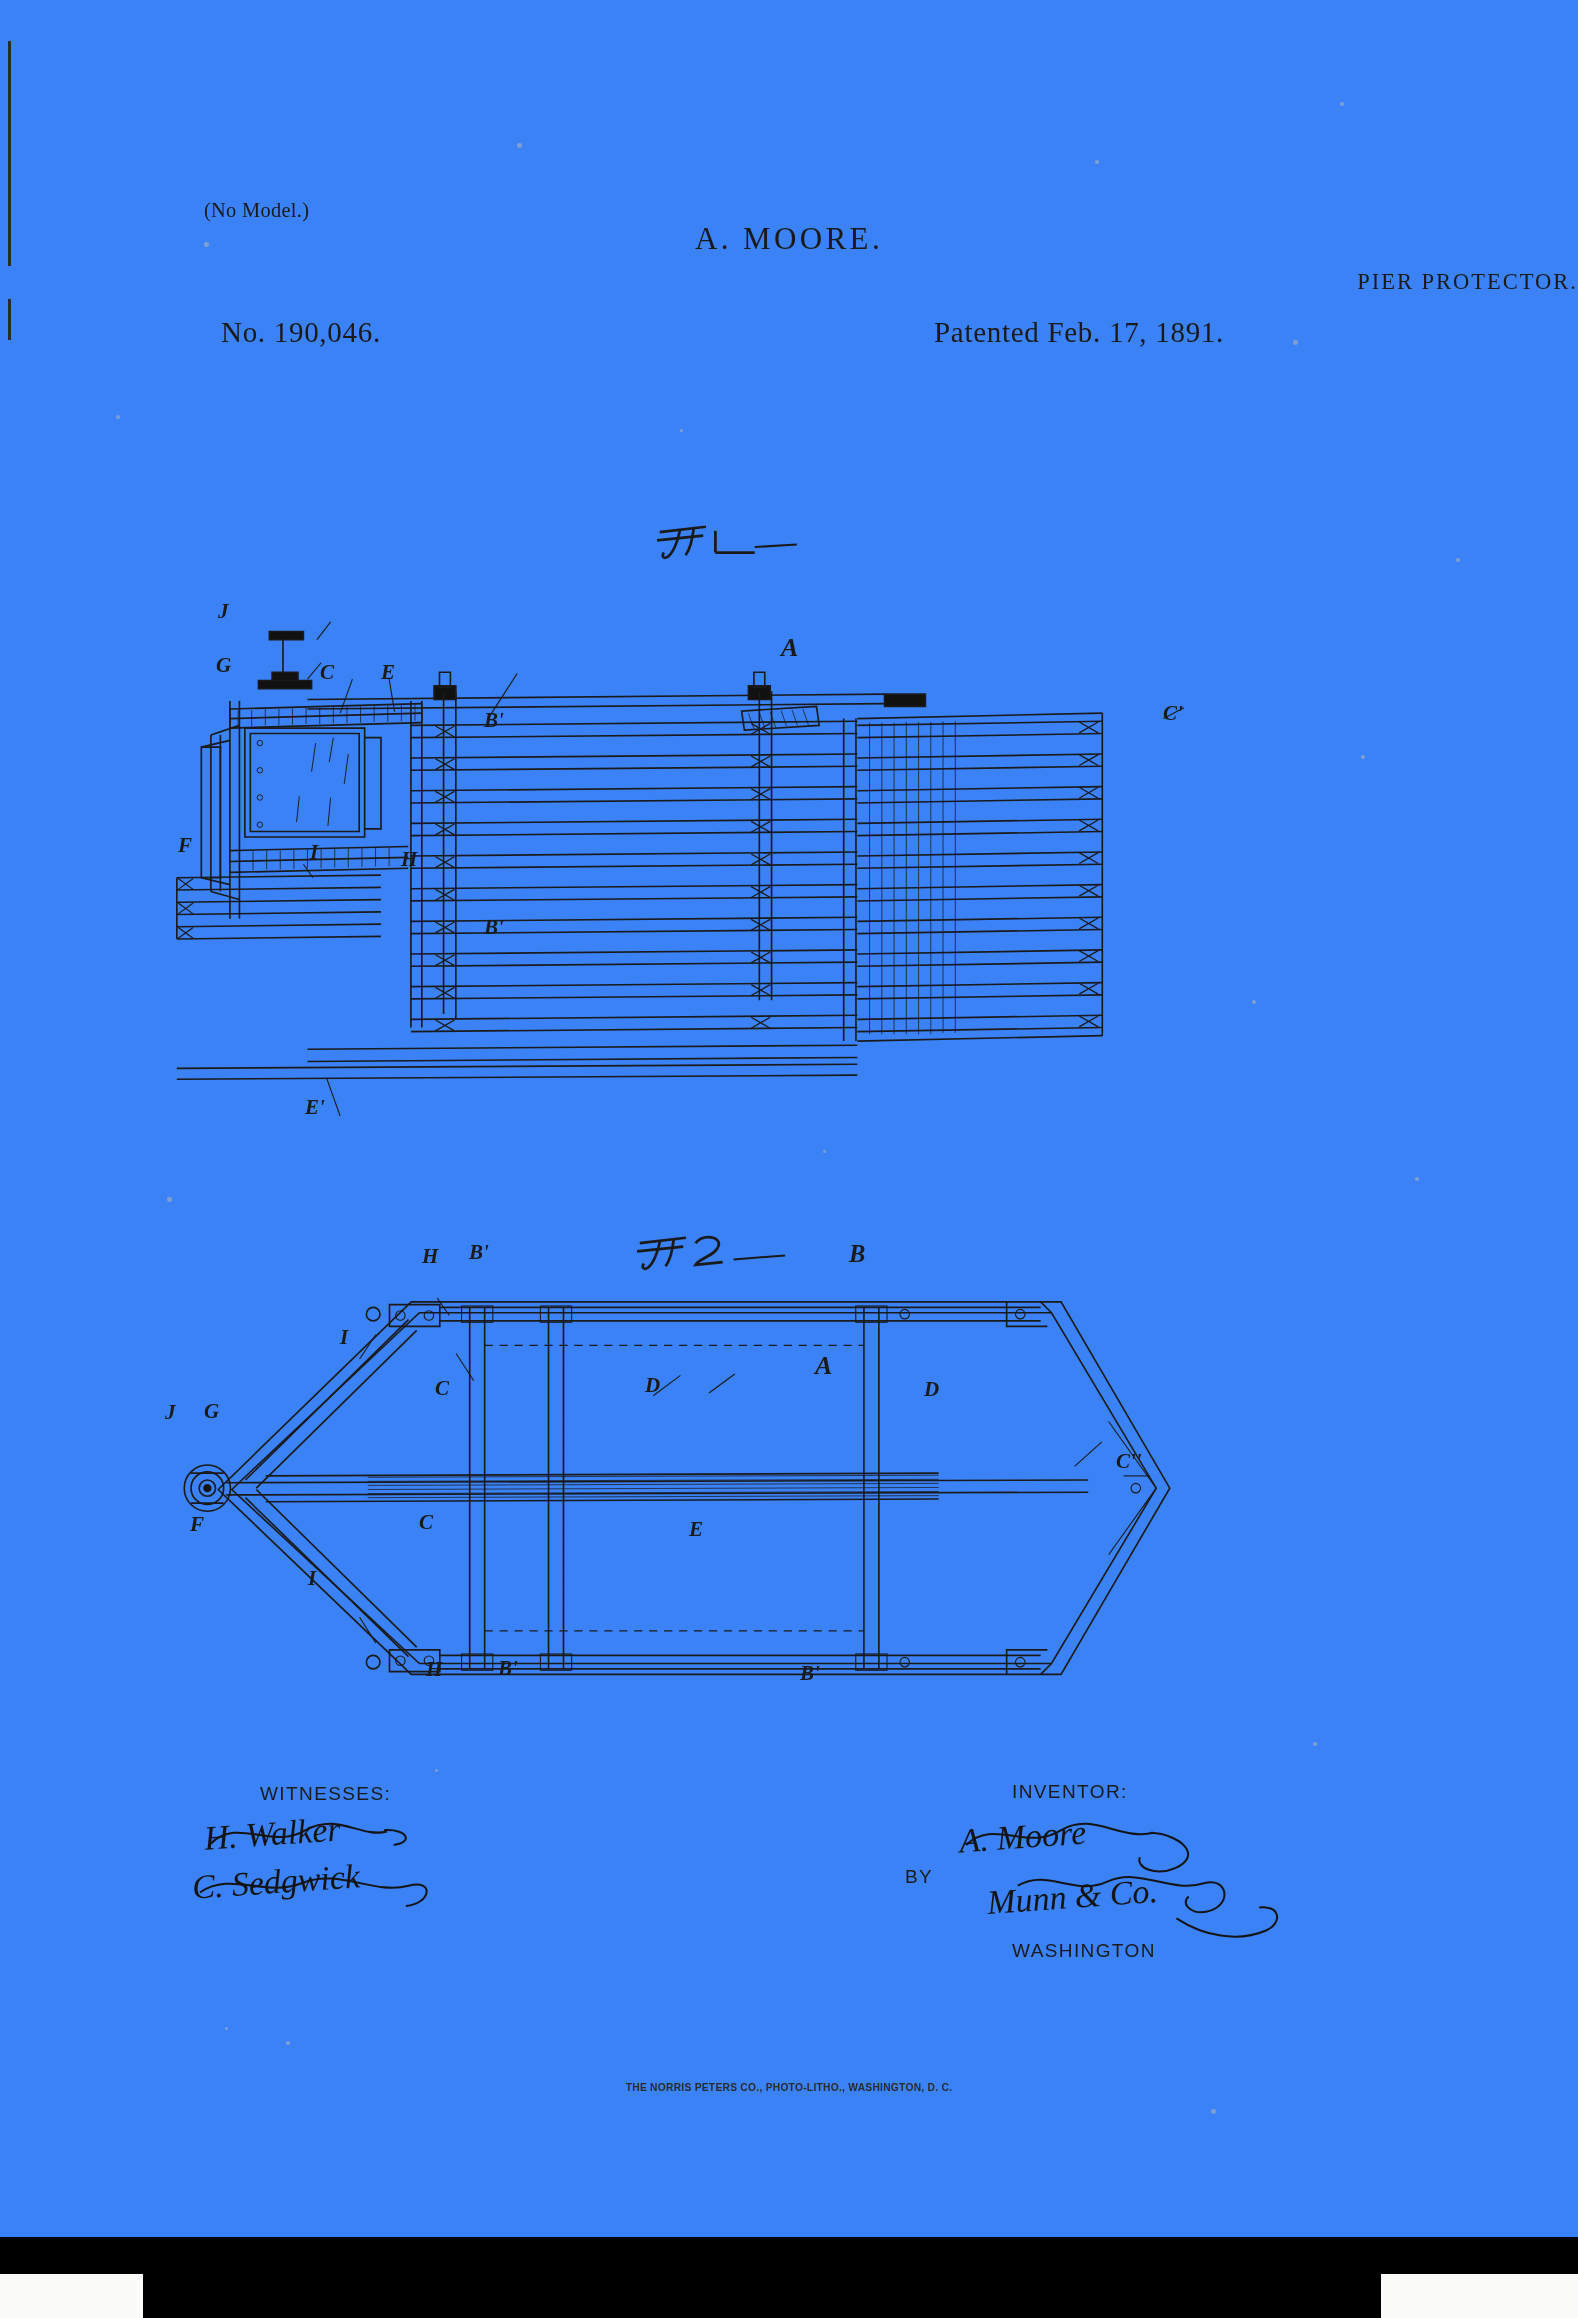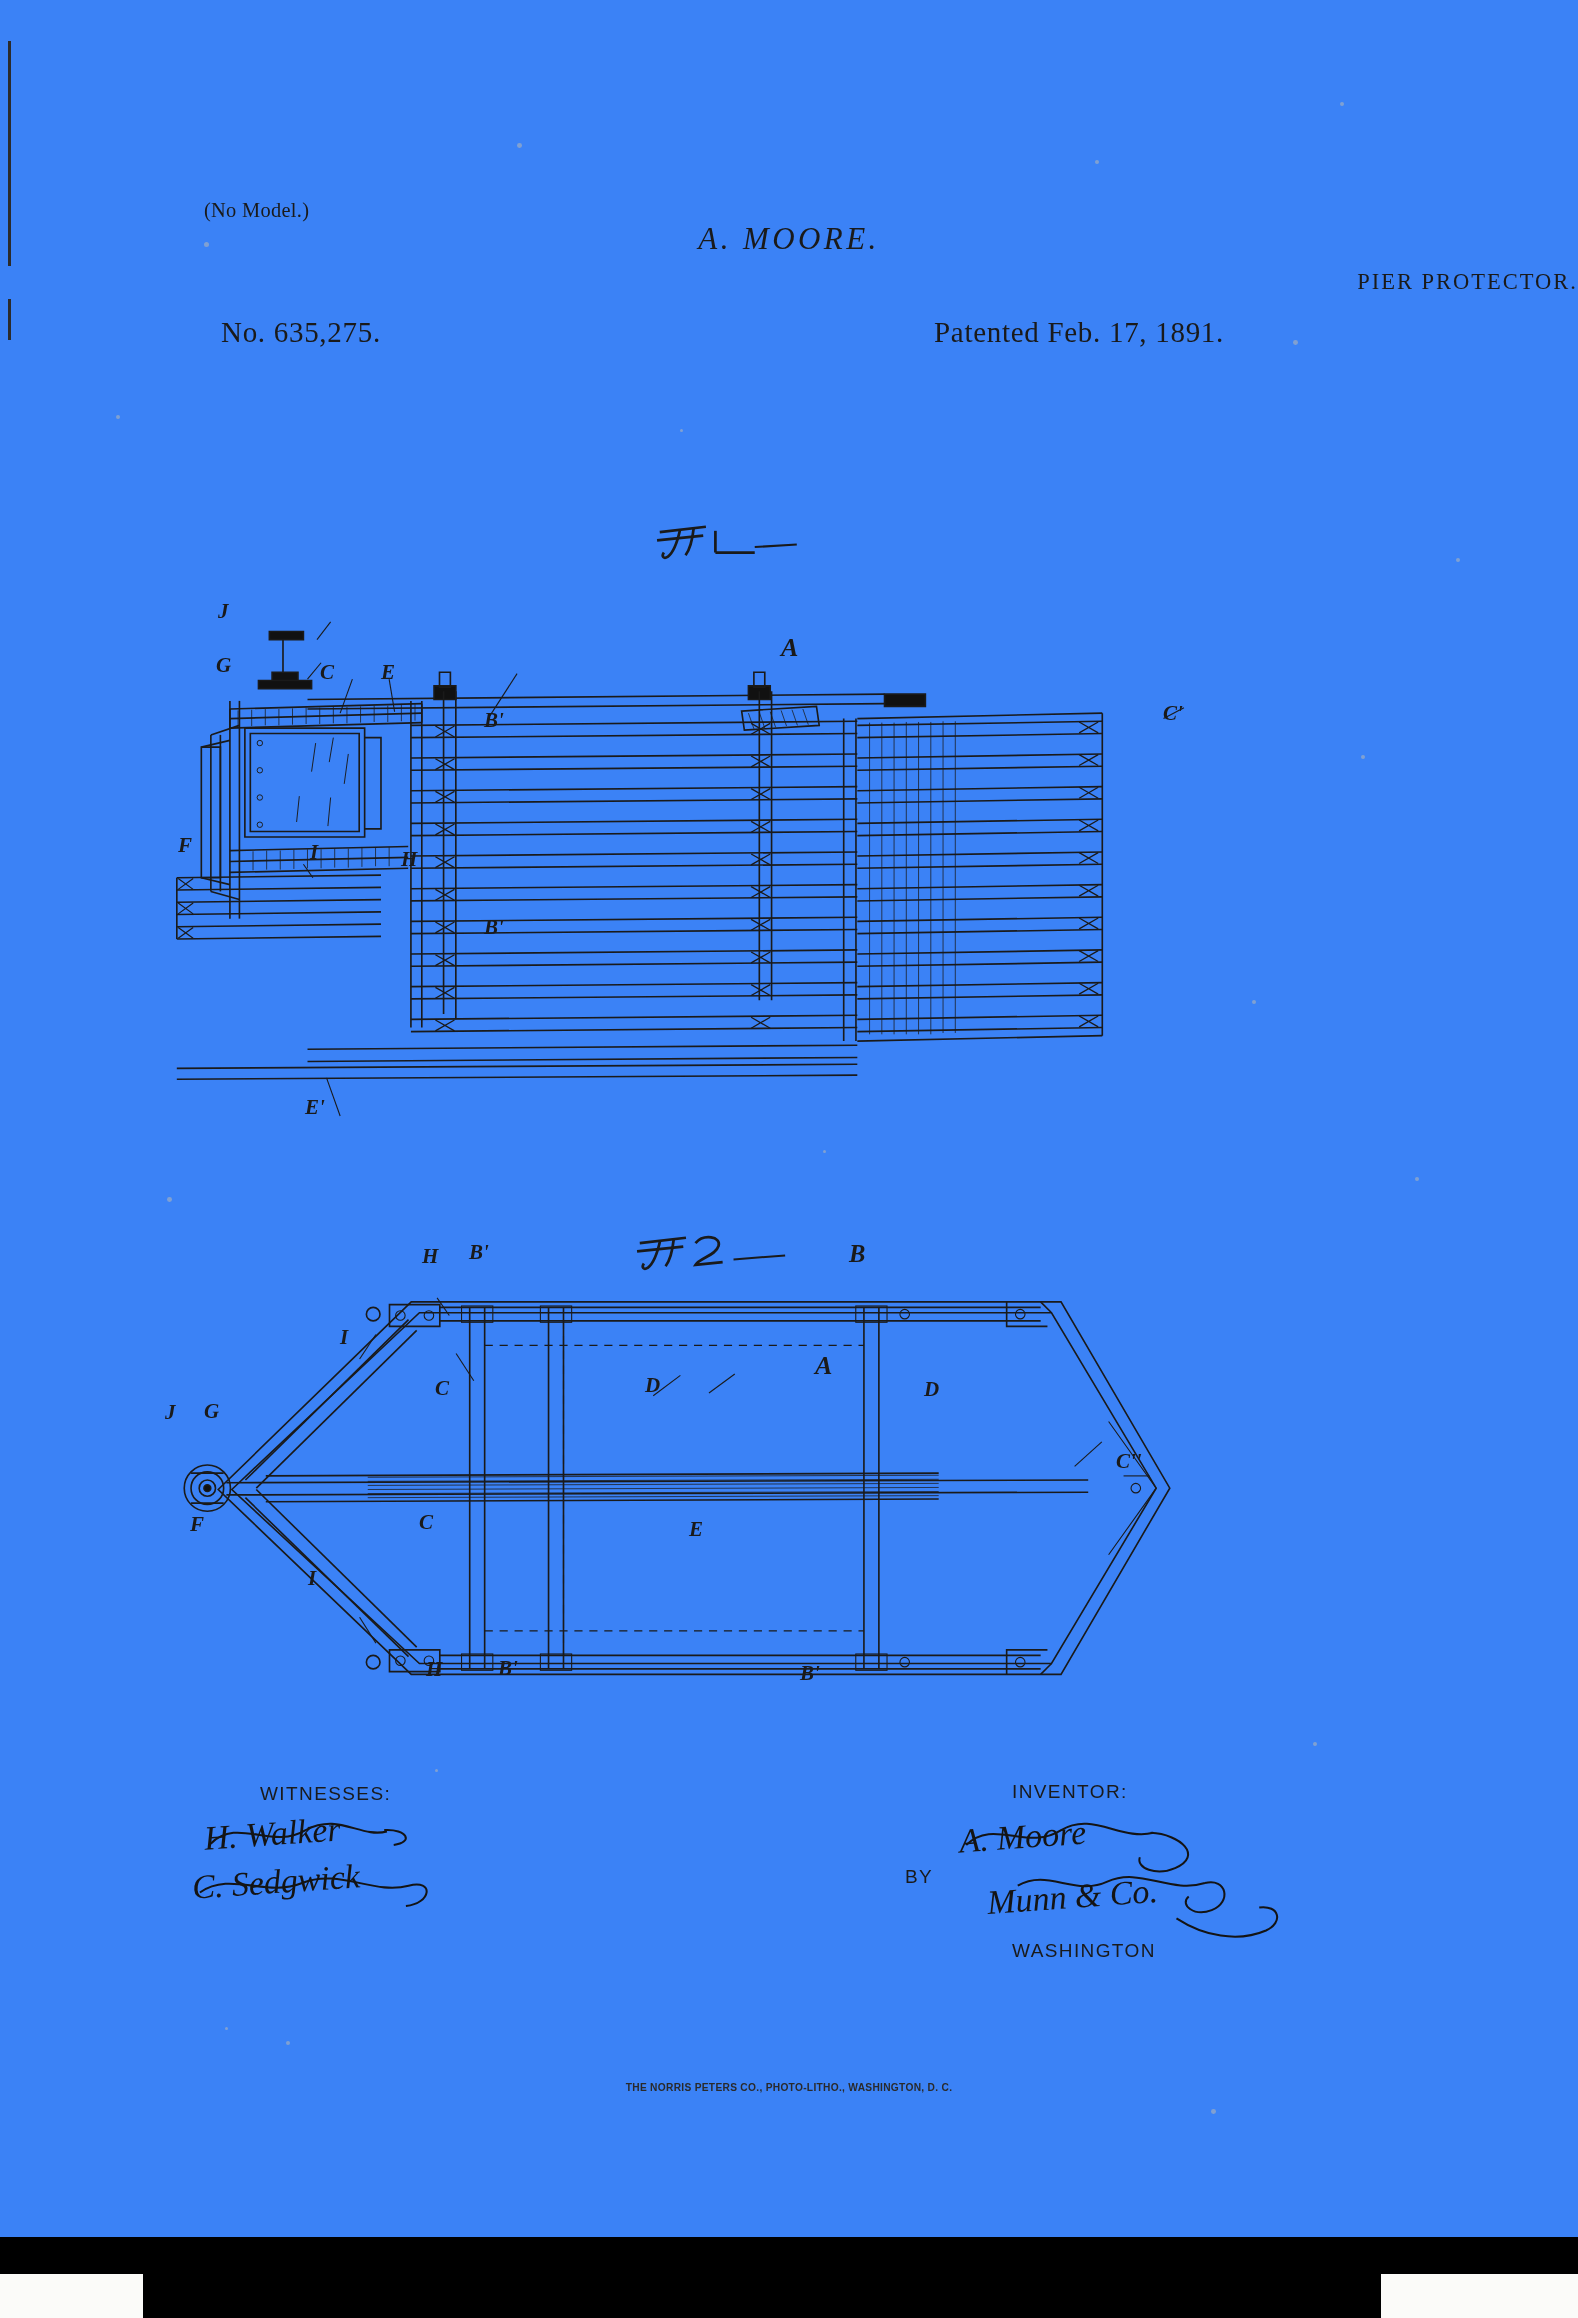--- a/index.html
+++ b/index.html
@@ -86,21 +86,20 @@
     font-family: "Liberation Serif", serif;
   }
   .title-name {
     position: absolute;
     left: 0; right: 0;
     top: 221px;
     text-align: center;
     font-size: 31px;
     letter-spacing: 3.4px;
     font-family: "Liberation Serif", serif;
-    font-style: italic;
   }
   .title-sub {
     position: absolute;
     left: 0; right: 0;
     top: 269px;
     text-align: right;
     font-size: 22.5px;
     letter-spacing: 2px;
   }
   .patent-no {
@@ -171,21 +170,21 @@
 <body>
 
 <div class="sheet">
 
   <div class="margin-rule"></div>
   <div class="margin-rule2"></div>
 
   <div class="no-model">(No Model.)</div>
   <div class="title-name">A. MOORE.</div>
   <div class="title-sub">PIER PROTECTOR.</div>
-  <div class="patent-no">No. 635,275.</div>
+  <div class="patent-no">No. 190,046.</div>
   <div class="patent-date">Patented Feb. 17, 1891.</div>
 
   <div class="fig-label" style="left:653px; top:517px;">
     <svg width="156" height="48" viewBox="0 0 230 70">
       <path d="M10,22 L78,14" stroke="#1a1a1a" stroke-width="4" fill="none"></path>
       <path d="M6,34 L74,27" stroke="#1a1a1a" stroke-width="4" fill="none"></path>
       <path d="M40,18 C36,36 30,52 22,58 C16,62 12,58 16,52" stroke="#1a1a1a" stroke-width="4" fill="none"></path>
       <path d="M60,16 C58,34 54,48 48,56" stroke="#1a1a1a" stroke-width="4" fill="none"></path>
       <path d="M92,20 L92,52" stroke="#1a1a1a" stroke-width="4" fill="none"></path>
       <path d="M92,52 L150,52" stroke="#1a1a1a" stroke-width="4" fill="none"></path>

